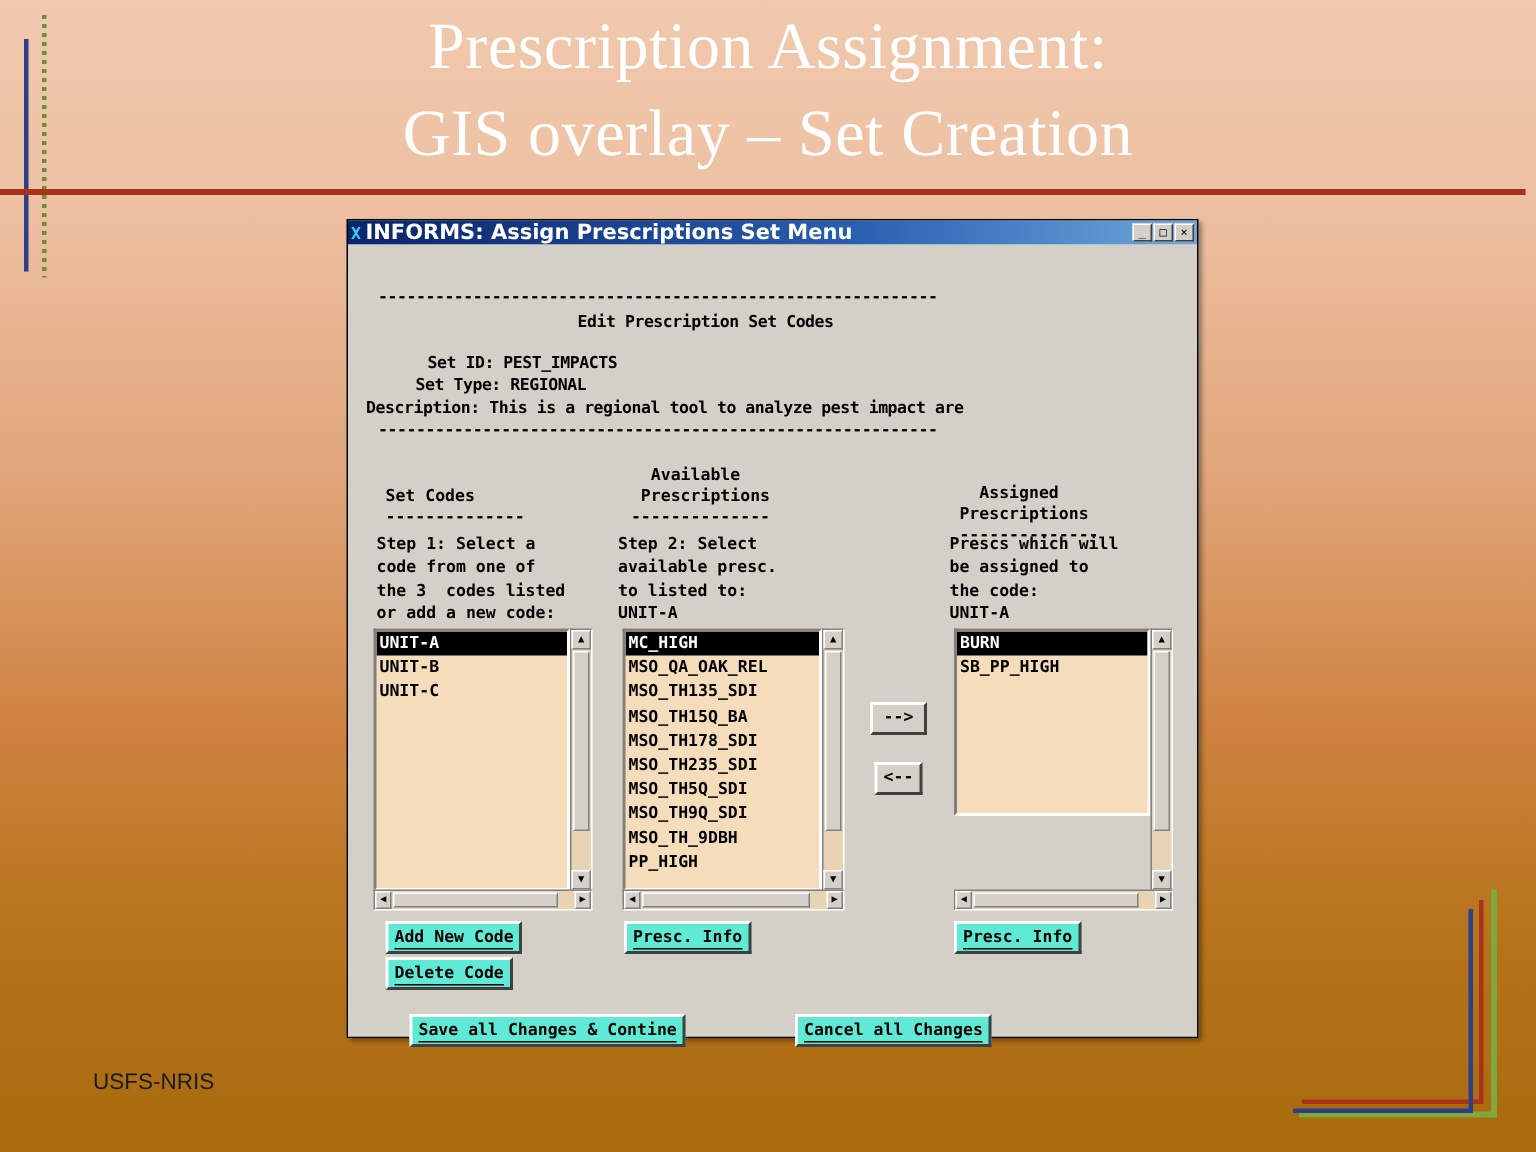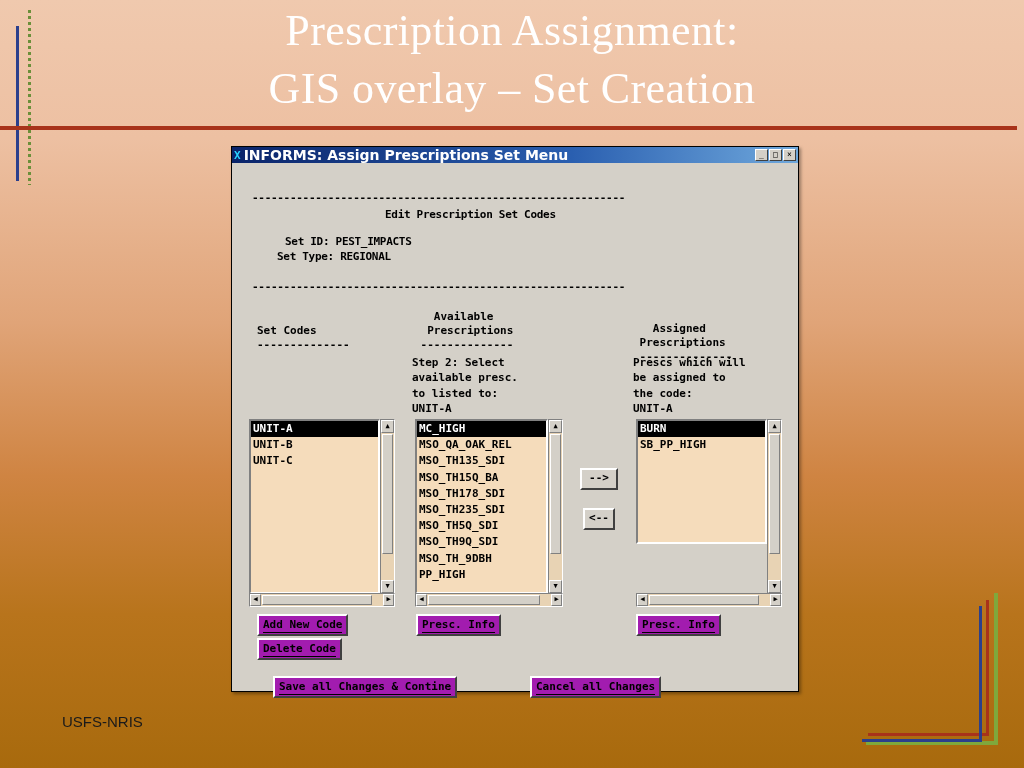--- a/index.html
+++ b/index.html
@@ -321,21 +321,21 @@
     font-weight: bold;
     text-align: center;
     box-sizing: border-box;
     color: #000;
     line-height: 16px;
   }
 
   
   .btn {
     position: absolute;
-    background: #a21caf;
+    background: #5eead4;
     border: 2px solid;
     border-color: #ffffff #404040 #404040 #ffffff;
     box-sizing: border-box;
     font-family: "DejaVu Sans Mono", monospace;
     font-size: 11px;
     font-weight: bold;
     color: #000;
     text-align: center;
     padding: 2px 4px 1px 4px;
     white-space: nowrap;
@@ -377,31 +377,36 @@
       <span class="title-btn">×</span>
     </span>
   </div>
 
   <div class="win-body">
 
     <div class="mono hdr-rule" id="rule-top">-----------------------------------------------------------</div>
     <div class="mono hdr-rule" id="edit-title">Edit Prescription Set Codes</div>
     <div class="mono hdr-rule" id="set-id">Set ID: PEST_IMPACTS</div>
     <div class="mono hdr-rule" id="set-type">Set Type: REGIONAL</div>
+    <div class="mono hdr-rule" id="set-desc">Description: This is a regional tool to analyze pest impact are</div>
     <div class="mono hdr-rule" id="rule-bot">-----------------------------------------------------------</div>
 
     <div class="col-hdr" id="hdr-col1">Set Codes
 --------------</div>
     <div class="col-hdr" id="hdr-col2">   Available
   Prescriptions
  --------------</div>
     <div class="col-hdr" id="hdr-col3">   Assigned
  Prescriptions
  --------------</div>
 
+    <div class="col-instr" id="instr1">Step 1: Select a
+code from one of
+the 3  codes listed
+or add a new code:</div>
     <div class="col-instr" id="instr2">Step 2: Select
 available presc.
 to listed to:
 UNIT-A</div>
     <div class="col-instr" id="instr3">Prescs which will
 be assigned to
 the code:
 UNIT-A</div>
 
     <div class="listbox" id="lb1" style="left:17px; top:256px; width:131px; height:175px;">

